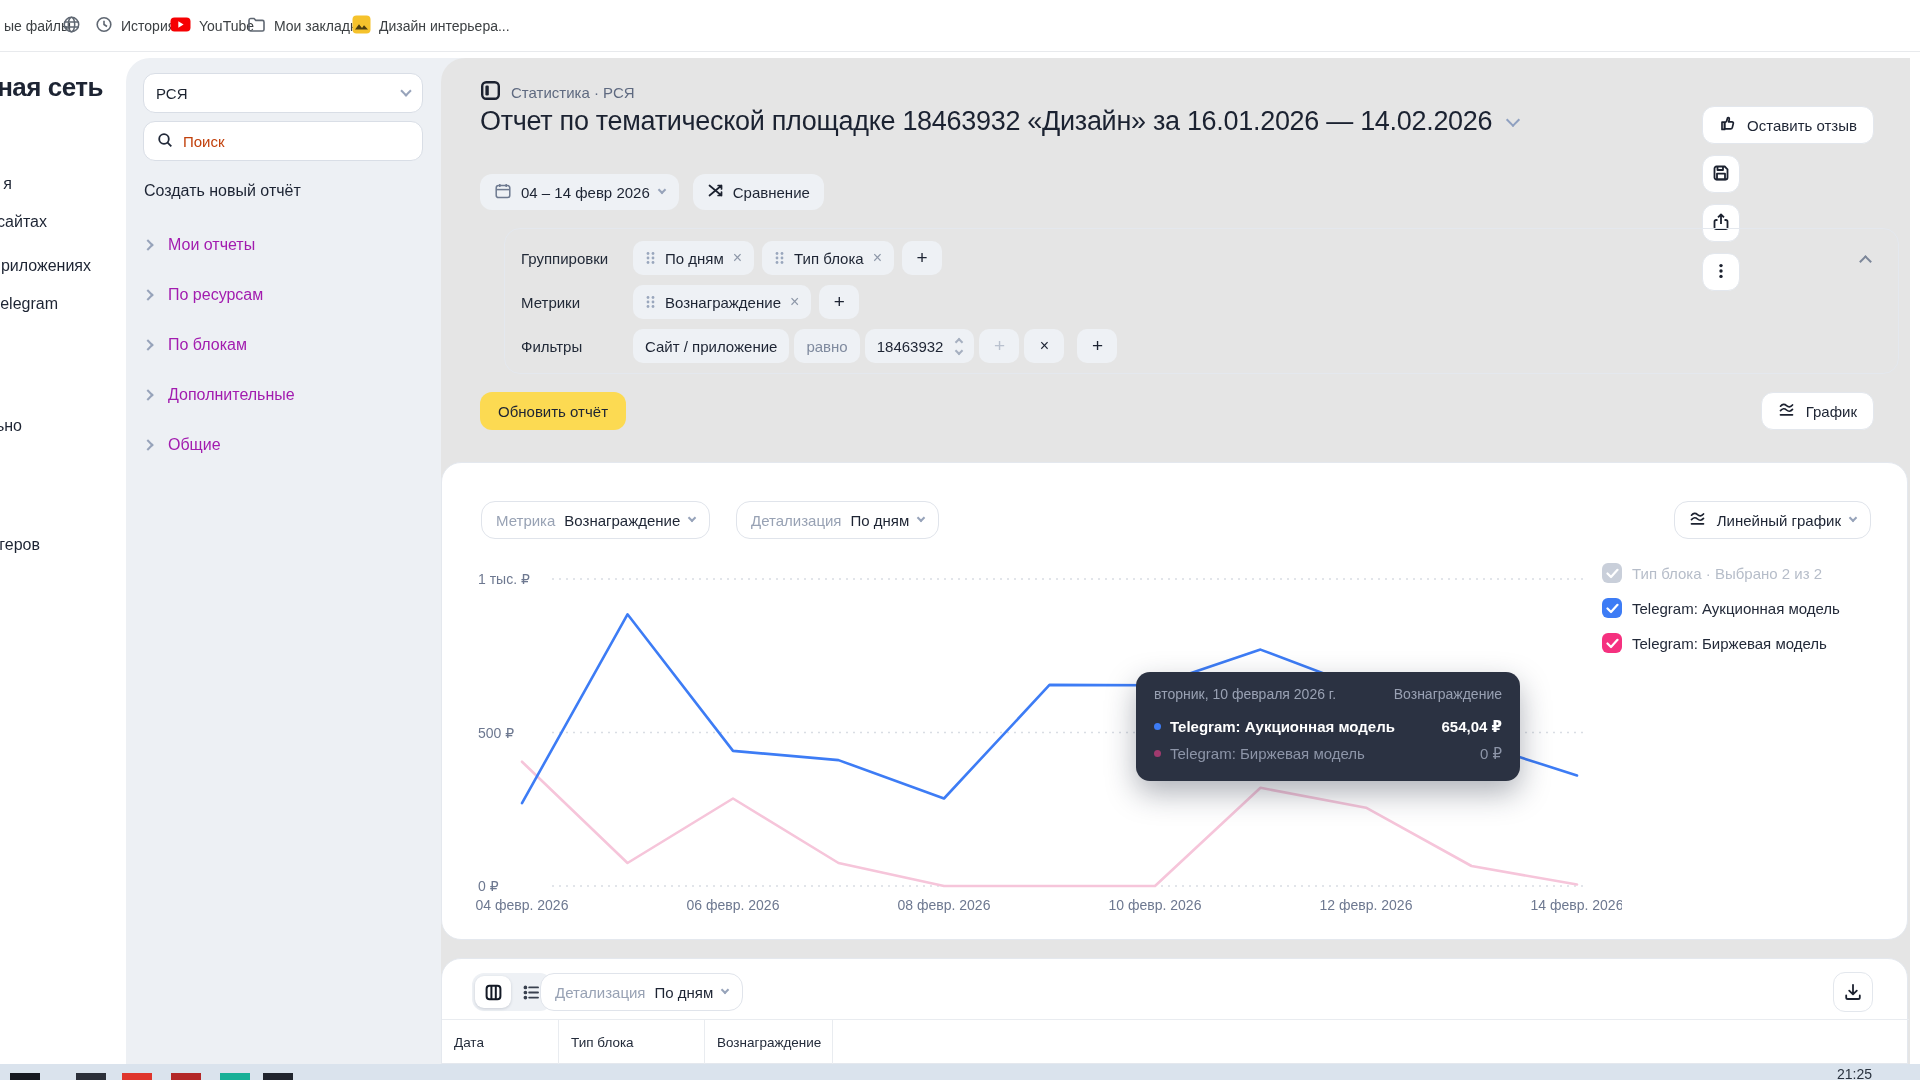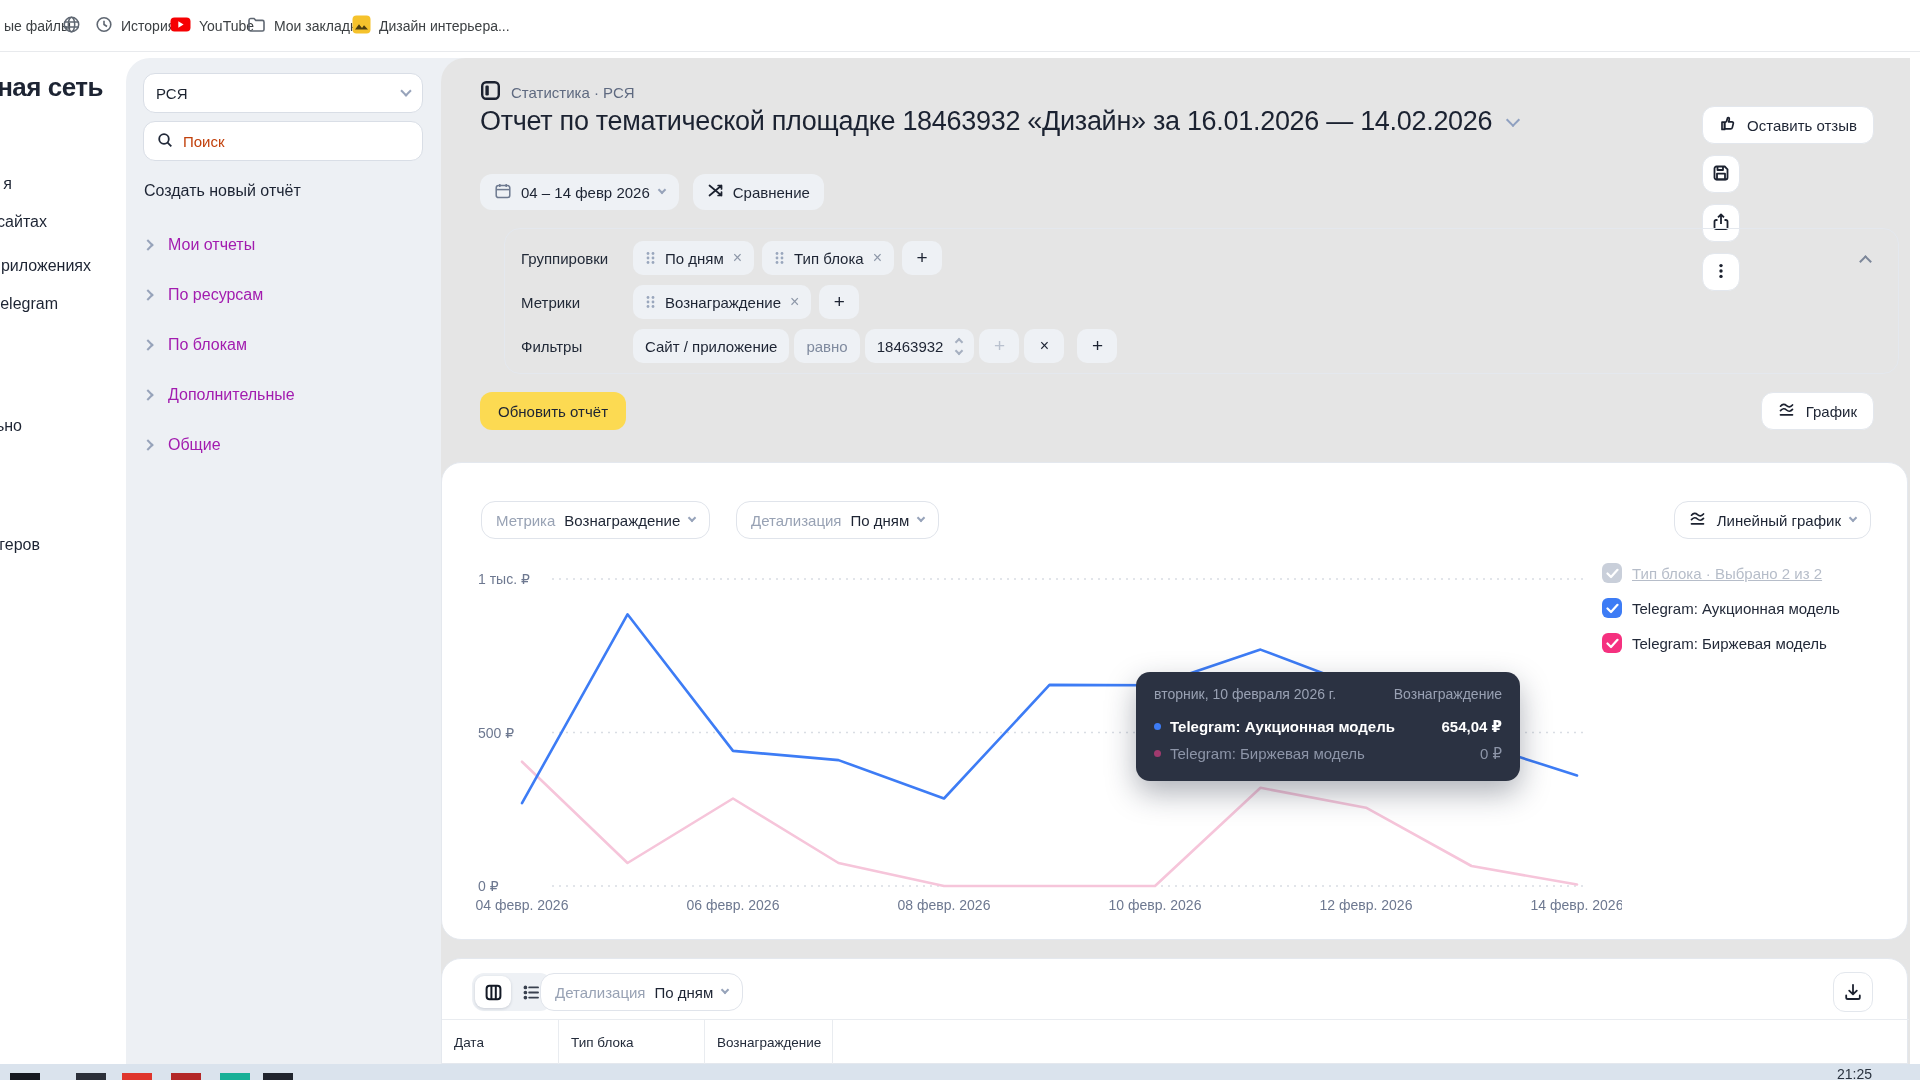--- a/index.html
+++ b/index.html
@@ -79,21 +79,21 @@
     border:1px solid #e4e8ee; border-radius:20px; background:#fff; }
   .dd { position:absolute; top:38px; height:38px; border:1px solid #e0e4eb; border-radius:14px;
     background:#fff; display:flex; align-items:center; gap:9px; padding:0 14px; font-size:15px; cursor:pointer; }
   .dd .lbl { color:#98a2b4; }
   .dd .val { color:#1d2433; }
   #chart-svg { position:absolute; left:30px; top:95px; }
 
   #legend { position:absolute; left:1160px; top:100px; display:flex; flex-direction:column; gap:15px; }
   .lg-item { display:flex; align-items:center; gap:10px; font-size:15px; color:#232a39; cursor:pointer; }
   .cb { width:20px; height:20px; border-radius:6px; display:flex; align-items:center; justify-content:center; }
-  .lg-muted { color:#b6bdc9;text-decoration:underline; }
+  .lg-muted { color:#b6bdc9; }
 
   #tooltip { position:absolute; left:694px; top:209px; width:384px; background:#2b3242;
     border-radius:14px; padding:14px 18px 14px; box-shadow:0 12px 30px rgba(25,35,55,.35); z-index:5; }
   .tt-head { display:flex; justify-content:space-between; font-size:14px; color:#99a1b3; margin-bottom:11px; }
   .tt-row { display:flex; align-items:center; gap:9px; height:27px; font-size:15px; }
   .tt-dot { width:7px; height:7px; border-radius:50%; flex:none; }
   .tt-row .tl { flex:1; }
   .tt-main { color:#fff; font-weight:bold; }
   .tt-sub { color:#8d95a8; }
 

